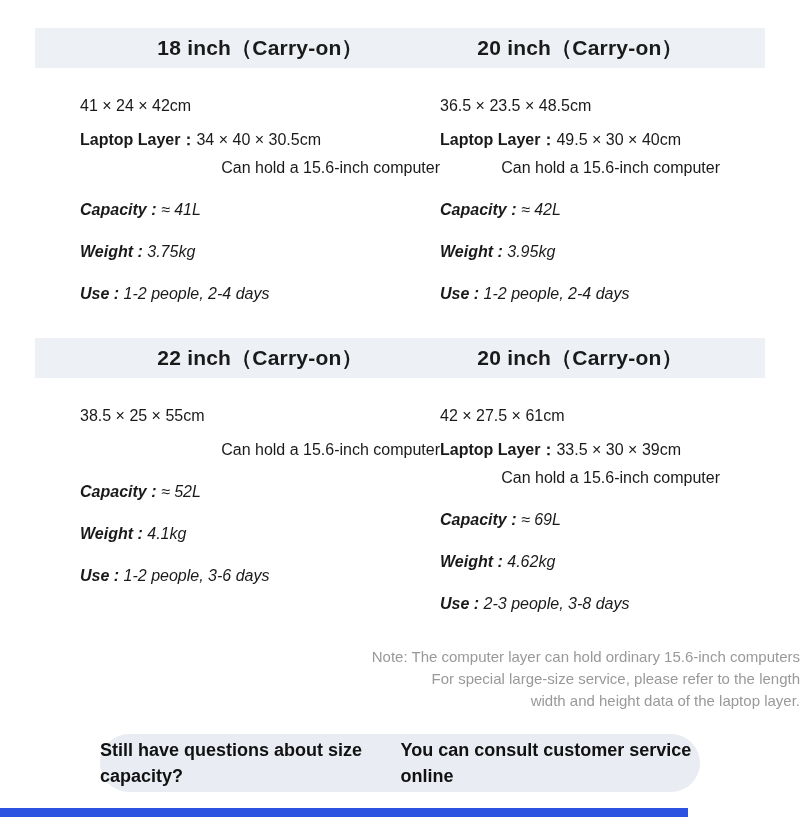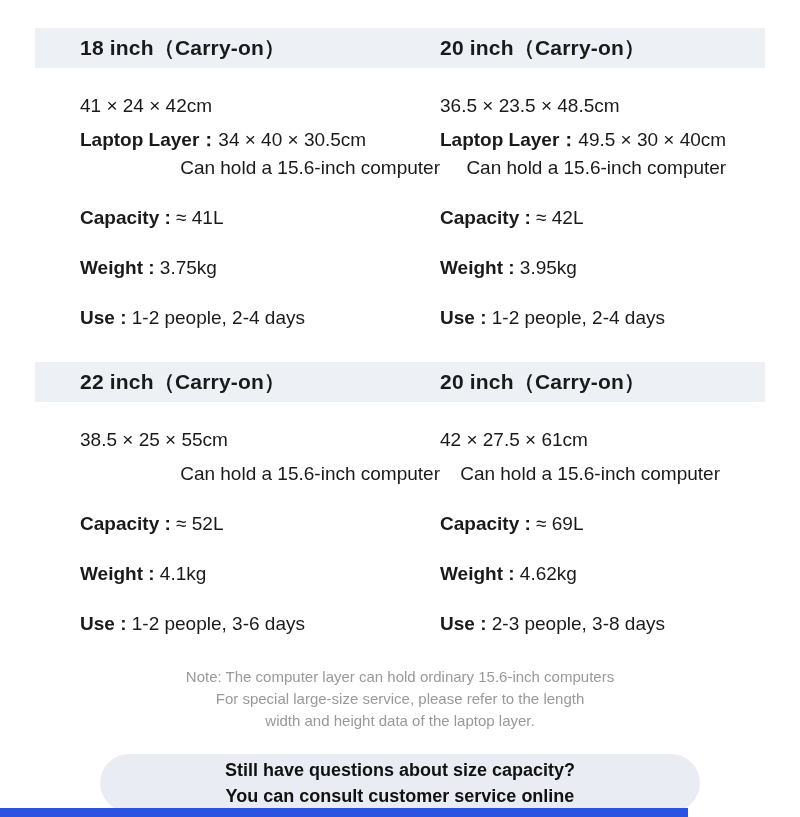--- a/index.html
+++ b/index.html
@@ -26,51 +26,52 @@
     align-items: center;
     padding: 0 45px;
     margin-top: 30px;
   }
   .band h2 {
     margin: 0;
     font-size: 21px;
     font-weight: 700;
     letter-spacing: 0.2px;
     white-space: nowrap;
+    text-align: center;
   }
   .cols {
     display: grid;
     grid-template-columns: 360px 1fr;
     padding: 24px 45px 0 45px;
   }
   .spec-col p {
     margin: 0;
-    font-size: 19px;
+    font-size: 16px;
     line-height: 28px;
     white-space: nowrap;
   }
   .spec-col .size { margin-bottom: 6px; }
   .spec-col .hold { margin-bottom: 12px; text-align: right; }
-  .spec-col .kv  { margin-top: 22px; }
+  .spec-col .kv  { margin-top: 14px; font-style: italic; }
   .lbl { font-weight: 700; }
   .note {
     margin-top: 28px;
-    text-align: center;
+    text-align: right;
     color: #999999;
     font-size: 15px;
     line-height: 22px;
   }
   .cta {
     width: 600px;
     height: 58px;
     margin: 22px auto 0 auto;
     background: #e9ecf2;
     border-radius: 29px;
     display: flex;
-    flex-direction: column;
+    flex-direction: row;
     align-items: center;
     justify-content: center;
     font-size: 18px;
     font-weight: 700;
     line-height: 26px;
     color: #111111;
     cursor: pointer;
   }
   .progress {
     position: absolute;
@@ -124,20 +125,21 @@
       <div class="spec-col">
         <p class="size">38.5 × 25 × 55cm</p>
         <p class="hold">Can hold a 15.6-inch computer</p>
         <p class="kv"><span class="lbl">Capacity : </span><span>≈ 52L</span></p>
         <p class="kv"><span class="lbl">Weight : </span><span>4.1kg</span></p>
         <p class="kv"><span class="lbl">Use : </span><span>1-2 people, 3-6 days</span></p>
       </div>
 
       <div class="spec-col">
         <p class="size">42 × 27.5 × 61cm</p>
+        <p class="laptop"><span class="lbl">Laptop Layer：</span><span>33.5 × 30 × 39cm</span></p>
         <p class="hold">Can hold a 15.6-inch computer</p>
         <p class="kv"><span class="lbl">Capacity : </span><span>≈ 69L</span></p>
         <p class="kv"><span class="lbl">Weight : </span><span>4.62kg</span></p>
         <p class="kv"><span class="lbl">Use : </span><span>2-3 people, 3-8 days</span></p>
       </div>
 
     </div>
   </section>
 
   <div class="note">

